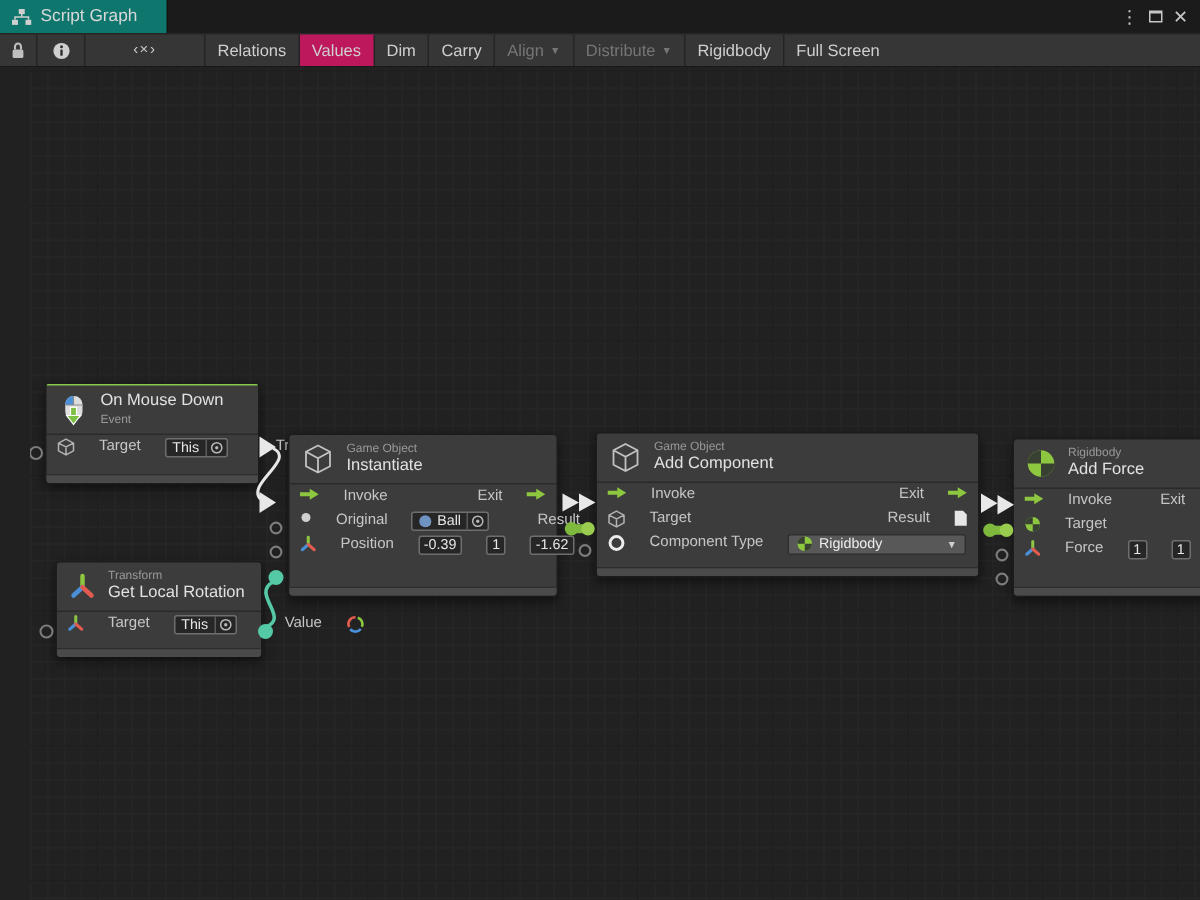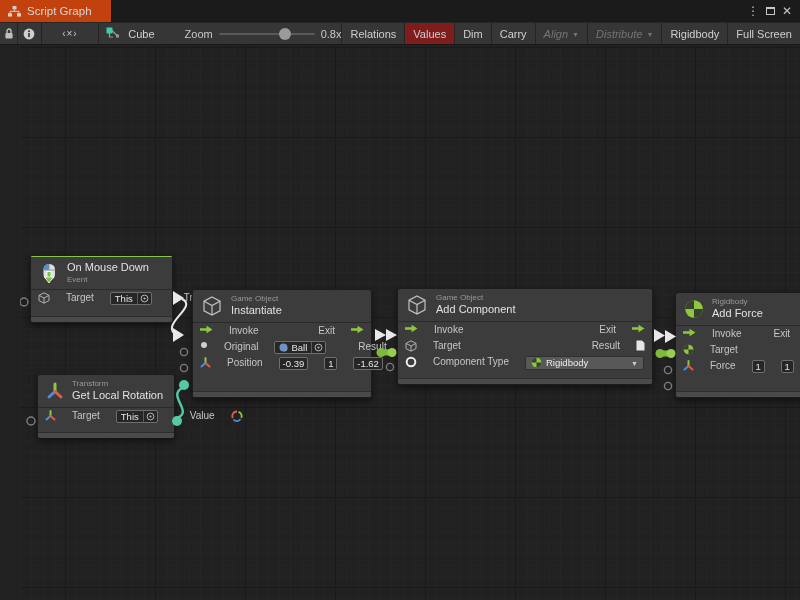--- a/index.html
+++ b/index.html
@@ -3,38 +3,38 @@
 <meta charset="utf-8">
 <style>
   * { margin:0; padding:0; box-sizing:border-box; }
   html,body { width:800px; height:600px; overflow:hidden; background:#212121;
     font-family:"Liberation Sans", sans-serif; -webkit-font-smoothing:antialiased; }
   #window { position:relative; width:800px; height:600px; background:#212121; }
 
   
   .titlebar { position:absolute; top:0; left:0; width:800px; height:22px;
     background:#1b1b1b; display:flex; align-items:stretch; }
-  .tab { width:112px; background:#c2410c; display:flex; align-items:center; gap:6px;
+  .tab { width:112px; background:#0f766e; display:flex; align-items:center; gap:6px;
     padding:0 8px; border-right:1px solid #141414; }
   .tab-title { font-size:11.5px; color:#d8d8d8; white-space:nowrap; }
   .win-icons { margin-left:auto; display:flex; align-items:center; gap:7px; padding-right:8px; }
   .win-glyph { color:#c7c7c7; font-size:12px; line-height:1; cursor:default; }
   .maximize-box { width:9px; height:8px; border:1px solid #c7c7c7; border-top:2px solid #c7c7c7; }
 
   
   .toolbar { position:absolute; top:22px; left:0; width:800px; height:23px;
     background:#363636; display:flex; align-items:stretch; border-top:1px solid #262626;
     border-bottom:1px solid #191919; }
   .tb-seg { display:flex; align-items:center; justify-content:center;
     border-right:1px solid #242424; color:#c9c9c9; }
   .tb-btn { display:flex; align-items:center; justify-content:center; gap:4px;
     padding:0 8px; border-right:1px solid #242424; font-size:11px; color:#cfcfcf;
     white-space:nowrap; cursor:default; }
-  .tb-btn.active { background:#7f1d1d; }
-  .tb-btn.disabled { color:#757575;font-style:italic; }
+  .tb-btn.active { background:#be185d; }
+  .tb-btn.disabled { color:#757575; }
   .dd-arrow { font-size:7px; position:relative; top:1px; }
   .code-glyph { font-size:10px; color:#c9c9c9; letter-spacing:1px; }
   .mid-seg { flex:0 0 234px; justify-content:flex-start; gap:8px; padding-left:7px; }
   .graph-label { font-size:11px; color:#d2d2d2; }
   .zoom-wrap { display:flex; align-items:center; gap:6px; margin-left:22px; }
   .zoom-label { font-size:11px; color:#c9c9c9; }
   .slider-track { position:relative; width:96px; height:2px; background:#5a5a5a; border-radius:1px; }
   .slider-thumb { position:absolute; top:-5px; left:60px; width:12px; height:12px;
     border-radius:50%; background:#9a9a9a; }
   .zoom-value { font-size:11px; color:#c9c9c9; }
@@ -118,37 +118,20 @@
       <span class="icon">
         <svg width="12" height="12" viewBox="0 0 12 12">
           <circle cx="6" cy="6" r="5.4" fill="#cfcfcf"></circle>
           <circle cx="6" cy="3.2" r="1" fill="#2e2e2e"></circle>
           <rect x="5.2" y="5" width="1.6" height="4.2" rx="0.6" fill="#2e2e2e"></rect>
         </svg>
       </span>
     </div>
     <div class="tb-seg" style="width:80px">
       <span class="code-glyph">‹×›</span>
-    </div>
-    <div class="tb-seg mid-seg">
-      <span class="icon">
-        <svg width="14" height="13" viewBox="0 0 14 13">
-          <path d="M6 3.5 L11 8.5 M3.5 6 L3.5 10 L7 10" stroke="#9a9a9a" stroke-width="1.2" fill="none"></path>
-          <rect x="10" y="7.5" width="3" height="3" fill="#9a9a9a"></rect>
-          <rect x="0.5" y="0.5" width="6" height="6" fill="#3ECCB1"></rect>
-        </svg>
-      </span>
-      <span class="graph-label">Cube</span>
-      <span class="zoom-wrap">
-        <span class="zoom-label">Zoom</span>
-        <span class="slider-track">
-          <span class="slider-thumb"></span>
-        </span>
-        <span class="zoom-value">0.8x</span>
-      </span>
     </div>
     <div class="tb-btn">Relations</div>
     <div class="tb-btn active">Values</div>
     <div class="tb-btn">Dim</div>
     <div class="tb-btn">Carry</div>
     <div class="tb-btn disabled">
       <span>Align</span>
       <span class="dd-arrow">▼</span>
     </div>
     <div class="tb-btn disabled">

